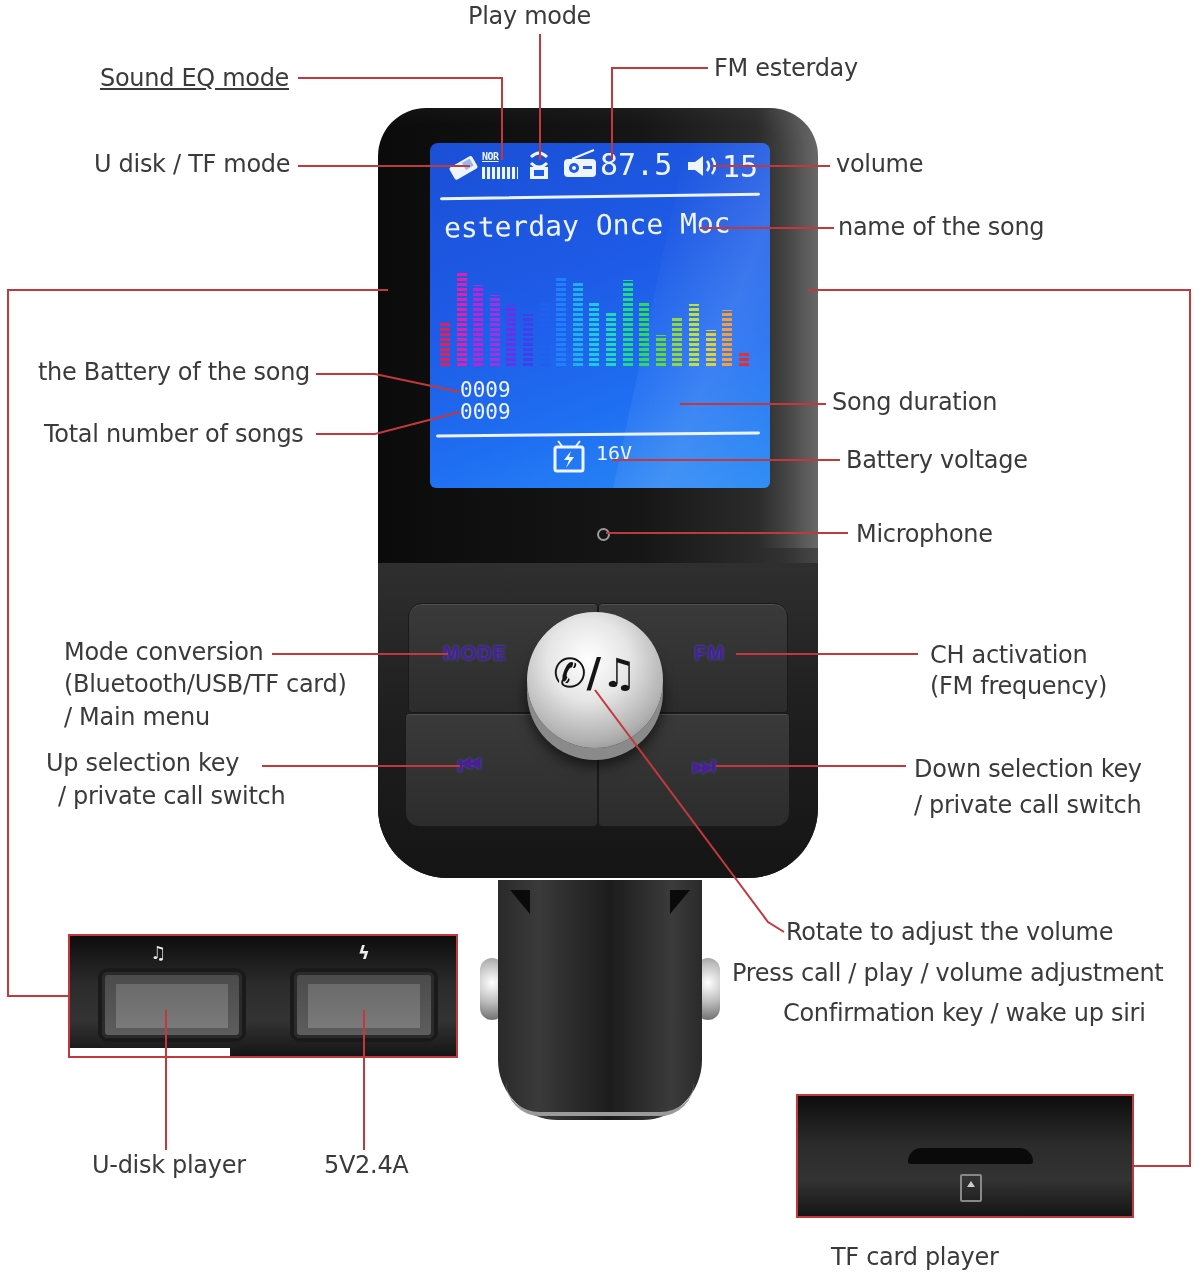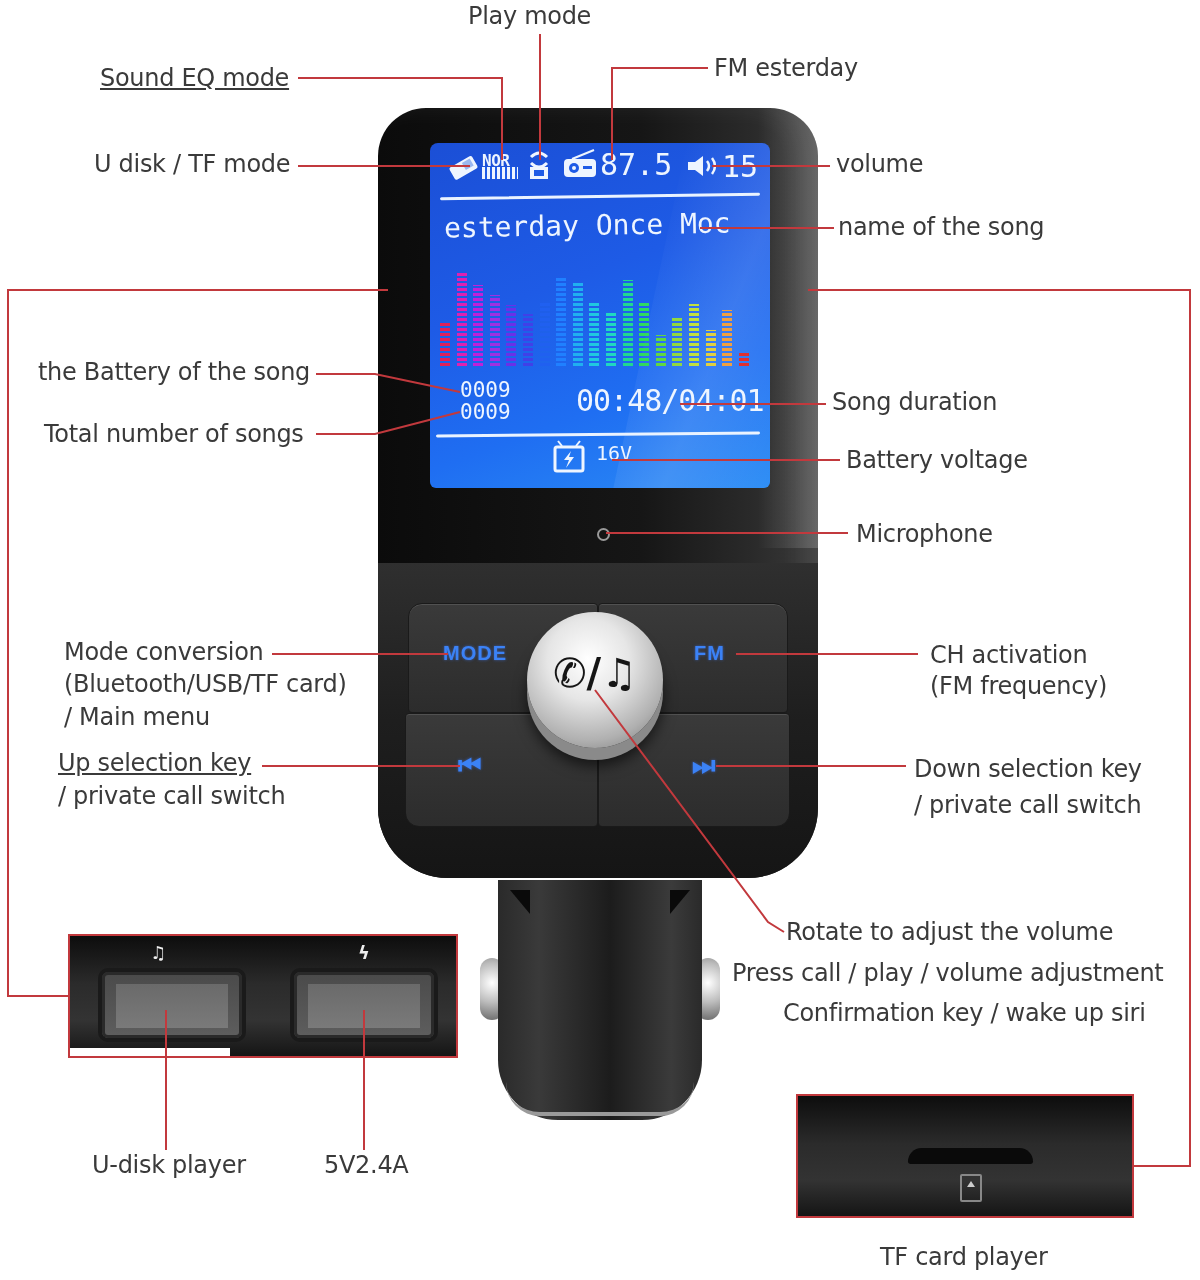--- a/index.html
+++ b/index.html
@@ -12,21 +12,21 @@
   .device .gloss{position:absolute;right:0;top:0;width:60px;height:440px;border-radius:0 48px 0 0;background:linear-gradient(90deg,rgba(255,255,255,0) 0%,rgba(255,255,255,0.18) 100%);}
   .lower{position:absolute;left:0;top:455px;width:440px;height:315px;background:linear-gradient(180deg,#2f2f2f 0%,#1e1e1e 50%,#151515 100%);border-radius:0 0 70px 70px;}
 
   
   .screen{position:absolute;left:430px;top:143px;width:340px;height:345px;background:linear-gradient(160deg,#1b4fd6 0%,#1e5be6 40%,#1f6ef2 70%,#2a8cf5 100%);border-radius:8px 8px 6px 6px;overflow:hidden;}
   .screen .gl{position:absolute;right:-40px;top:0;width:160px;height:345px;background:linear-gradient(100deg,rgba(255,255,255,0) 0%,rgba(255,255,255,0.13) 50%,rgba(255,255,255,0.02) 100%);transform:skewX(-12deg);}
   .lcd{position:absolute;color:#eef5ff;font-family:"DejaVu Sans Mono","Liberation Mono",monospace;}
   .hr{position:absolute;height:3px;background:#eaf3ff;border-radius:2px;}
   .eqbar{position:absolute;bottom:0;width:10px;background-image:repeating-linear-gradient(0deg,var(--c) 0px,var(--c) 3px,transparent 3px,transparent 5px);}
   .key{position:absolute;background:linear-gradient(180deg,#3a3a3a 0%,#2c2c2c 100%);border:1px solid #1a1a1a;box-shadow:inset 0 1px 0 rgba(255,255,255,0.12);}
-  .keytext{position:absolute;color:#3b82f6;font-weight:bold;font-family:"Liberation Sans",sans-serif;font-size:20px;letter-spacing:1px;text-shadow:0 0 3px rgba(60,120,255,0.6);}
+  .keytext{position:absolute;color:#4c1d95;font-weight:bold;font-family:"Liberation Sans",sans-serif;font-size:20px;letter-spacing:1px;text-shadow:0 0 3px rgba(60,120,255,0.6);}
   .knob{position:absolute;left:527px;top:612px;width:136px;height:136px;border-radius:50%;background:radial-gradient(circle at 45% 35%,#ffffff 0%,#e6e6e6 35%,#b0b0b0 70%,#6d6d6d 100%);box-shadow:0 12px 0 #8a8a8a,0 18px 14px rgba(0,0,0,0.6);}
   .knob .sym{position:absolute;left:0;right:0;top:38px;text-align:center;font-size:40px;font-weight:bold;color:#151515;font-family:"DejaVu Sans",sans-serif;}
 
   
   .plug{position:absolute;left:498px;top:880px;width:204px;height:240px;background:linear-gradient(90deg,#2a2a2a 0%,#3a3a3a 20%,#1c1c1c 55%,#3b3b3b 85%,#2a2a2a 100%);border-radius:0 0 60px 60px;}
   .plug .ring{position:absolute;left:8px;right:8px;bottom:4px;height:30px;border-radius:0 0 60px 60px;border-bottom:4px solid #9a9a9a;}
   .contact{position:absolute;top:958px;width:24px;height:62px;border-radius:12px;background:radial-gradient(circle at 50% 40%,#ffffff 0%,#bdbdbd 50%,#6a6a6a 100%);}
 
   
   .inset{position:absolute;border:2px solid #c2393d;background:linear-gradient(180deg,#0d0d0d 0%,#2b2b2b 40%,#333 70%,#151515 100%);overflow:hidden;}
@@ -47,21 +47,21 @@
 <div class="screen">
   <div class="gl"></div>
 
   <svg style="position:absolute;left:16px;top:10px" width="34" height="28" viewBox="0 0 34 28">
     <g transform="rotate(-30 17 14)">
         <rect x="4" y="8" width="26" height="14" rx="2" fill="#eef5ff"></rect>
         <rect x="18" y="10" width="9" height="8" fill="#9ab8f0"></rect>
       </g>
   </svg>
   <div style="position:absolute;left:52px;top:8px;width:36px;height:30px;">
-    <div class="lcd" style="font-size:16px;font-weight:bold;left:0;top:0;letter-spacing:-0.5px;text-decoration:underline;">NOR</div>
+    <div class="lcd" style="font-size:10px;font-weight:bold;left:0;top:0;letter-spacing:-0.5px;text-decoration:underline;">NOR</div>
     <div style="position:absolute;left:0;top:16px;width:36px;height:12px;background:repeating-linear-gradient(90deg,#eef5ff 0 3px,#1e5be6 3px 5px);"></div>
   </div>
   <svg style="position:absolute;left:97px;top:6px" width="24" height="32" viewBox="0 0 24 32">
     <path d="M4 8 Q12 0 20 8" stroke="#eef5ff" stroke-width="3" fill="none"></path>
       <path d="M4 14 Q12 22 20 14" stroke="#eef5ff" stroke-width="3" fill="none"></path>
     <rect x="3" y="18" width="18" height="12" fill="#eef5ff"></rect>
       <rect x="7" y="21" width="10" height="6" fill="#1e5be6"></rect>
   </svg>
   <svg style="position:absolute;left:132px;top:6px" width="36" height="30" viewBox="0 0 36 30">
     <line x1="10" y1="10" x2="32" y2="1" stroke="#eef5ff" stroke-width="2"></line>
@@ -101,21 +101,20 @@
         <div class="eqbar" style="left: 232.4px; height: 49.4px; --c: #90d840;"></div>
         <div class="eqbar" style="left: 249px; height: 62.4px; --c: #c0e040;"></div>
         <div class="eqbar" style="left: 265.6px; height: 36.4px; --c: #e0d040;"></div>
         <div class="eqbar" style="left: 282.2px; height: 55.9px; --c: #f0a040;"></div>
         <div class="eqbar" style="left: 298.8px; height: 13px; --c: #e03030;"></div>
       </div>
   </div>
 
   <div class="lcd" style="left:30px;top:236px;font-size:21px;line-height:22px;">0009</div>
   <div class="lcd" style="left:30px;top:258px;font-size:21px;line-height:22px;">0009</div>
-  <div class="lcd" style="left:146px;top:240px;font-size:30px;letter-spacing:-1px;">00:48/04:01</div>
 
   <div class="hr" style="left:6px;right:10px;top:290px;transform:rotate(-0.5deg);"></div>
 
   <svg style="position:absolute;left:122px;top:296px" width="34" height="36" viewBox="0 0 34 36">
     <line x1="6" y1="2" x2="10" y2="7" stroke="#eef5ff" stroke-width="2"></line>
       <line x1="28" y1="2" x2="24" y2="7" stroke="#eef5ff" stroke-width="2"></line>
     <rect x="3" y="8" width="28" height="24" rx="2" stroke="#eef5ff" stroke-width="3" fill="none"></rect>
     <polygon points="19,12 12,21 17,21 14,29 22,18 17,18" fill="#eef5ff"></polygon>
   </svg>
   <div class="lcd" style="left:166px;top:298px;font-size:20px;">16V</div>
@@ -218,24 +217,24 @@
 <div class="lbl" style="left:832px;top:386px;">Song duration</div>
 <div class="lbl" style="left:44px;top:418px;">Total number of songs</div>
 <div class="lbl" style="left:846px;top:444px;">Battery voltage</div>
 <div class="lbl" style="left:856px;top:518px;">Microphone</div>
 
 <div class="lbl" style="left:64px;top:636px;">Mode conversion</div>
 <div class="lbl" style="left:64px;top:668px;">(Bluetooth/USB/TF card)</div>
 <div class="lbl" style="left:64px;top:701px;">/ Main menu</div>
 <div class="lbl" style="left:930px;top:639px;">CH activation</div>
 <div class="lbl" style="left:930px;top:670px;">(FM frequency)</div>
-<div class="lbl" style="left:58px;top:747px;text-decoration:underline;">Up selection key</div>
+<div class="lbl" style="left:46px;top:747px;">Up selection key</div>
 <div class="lbl" style="left:58px;top:780px;">/ private call switch</div>
 <div class="lbl" style="left:914px;top:753px;">Down selection key</div>
 <div class="lbl" style="left:914px;top:789px;">/ private call switch</div>
 
 <div class="lbl" style="left:786px;top:916px;text-align:right;">Rotate to adjust the volume</div>
 <div class="lbl" style="left:732px;top:957px;">Press call / play / volume adjustment</div>
 <div class="lbl" style="left:768px;top:997px;margin-left:15px;">Confirmation key / wake up siri</div>
 
 <div class="lbl" style="left:92px;top:1149px;">U-disk player</div>
 <div class="lbl" style="left:324px;top:1149px;">5V2.4A</div>
-<div class="lbl" style="left:880px;top:1241px;text-align:center;">TF card player</div>
+<div class="lbl" style="left:831px;top:1241px;text-align:center;">TF card player</div>
 
 </body></html>

